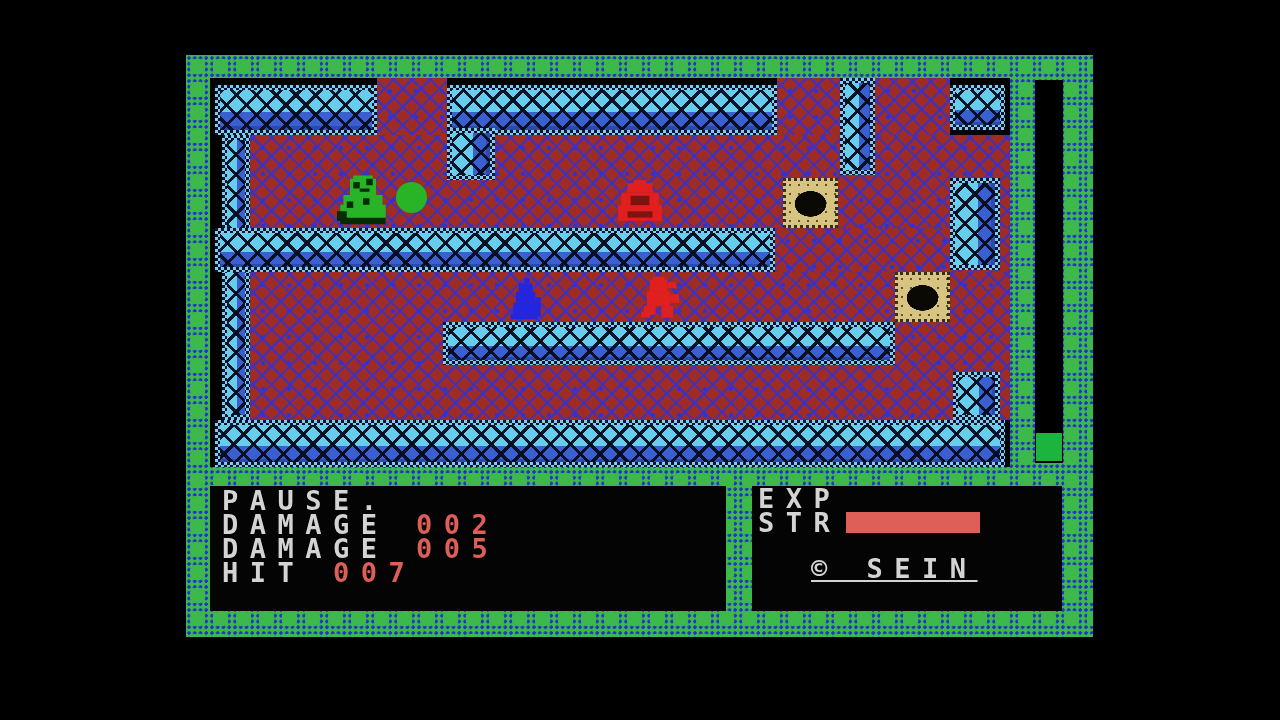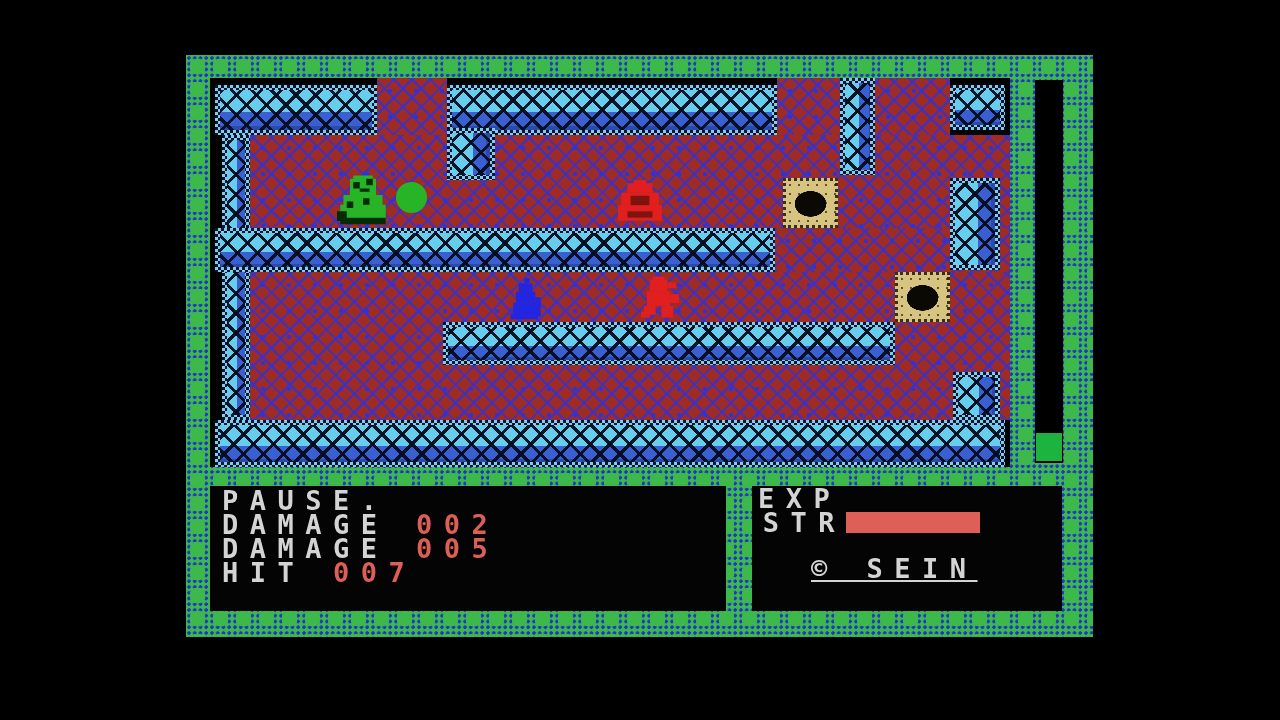--- a/index.html
+++ b/index.html
@@ -63,21 +63,21 @@
   
   .panel{position:absolute;top:431px;height:125px;background:#040404;color:#d4d4d4;
          font-weight:bold;font-size:27px;line-height:24px;letter-spacing:11.5px;
          white-space:nowrap;overflow:hidden;}
   .panel-left{left:24px;width:516px;padding:3px 0 0 12px;box-sizing:border-box;}
   .panel-right{left:566px;width:310px;padding:1px 0 0 6px;box-sizing:border-box;}
   .lbl{display:inline-block;color:#d4d4d4;}
   .stat-row .lbl{width:194px;}
   .stat-row.short .lbl{width:111px;}
   .val{color:#dd5f57;}
-  .str-row .lbl{width:88px;text-align:right;}
+  .str-row .lbl{width:88px;}
   .str-bar{display:inline-block;width:134px;height:21px;background:#dd5f57;vertical-align:middle;margin-top:-4px;}
   .credit{margin-top:22px;margin-left:53px;text-decoration:underline;}
 </style>
 </head>
 <body>
 
 <div class="stage">
   <div class="game">
 
     <div class="map">

